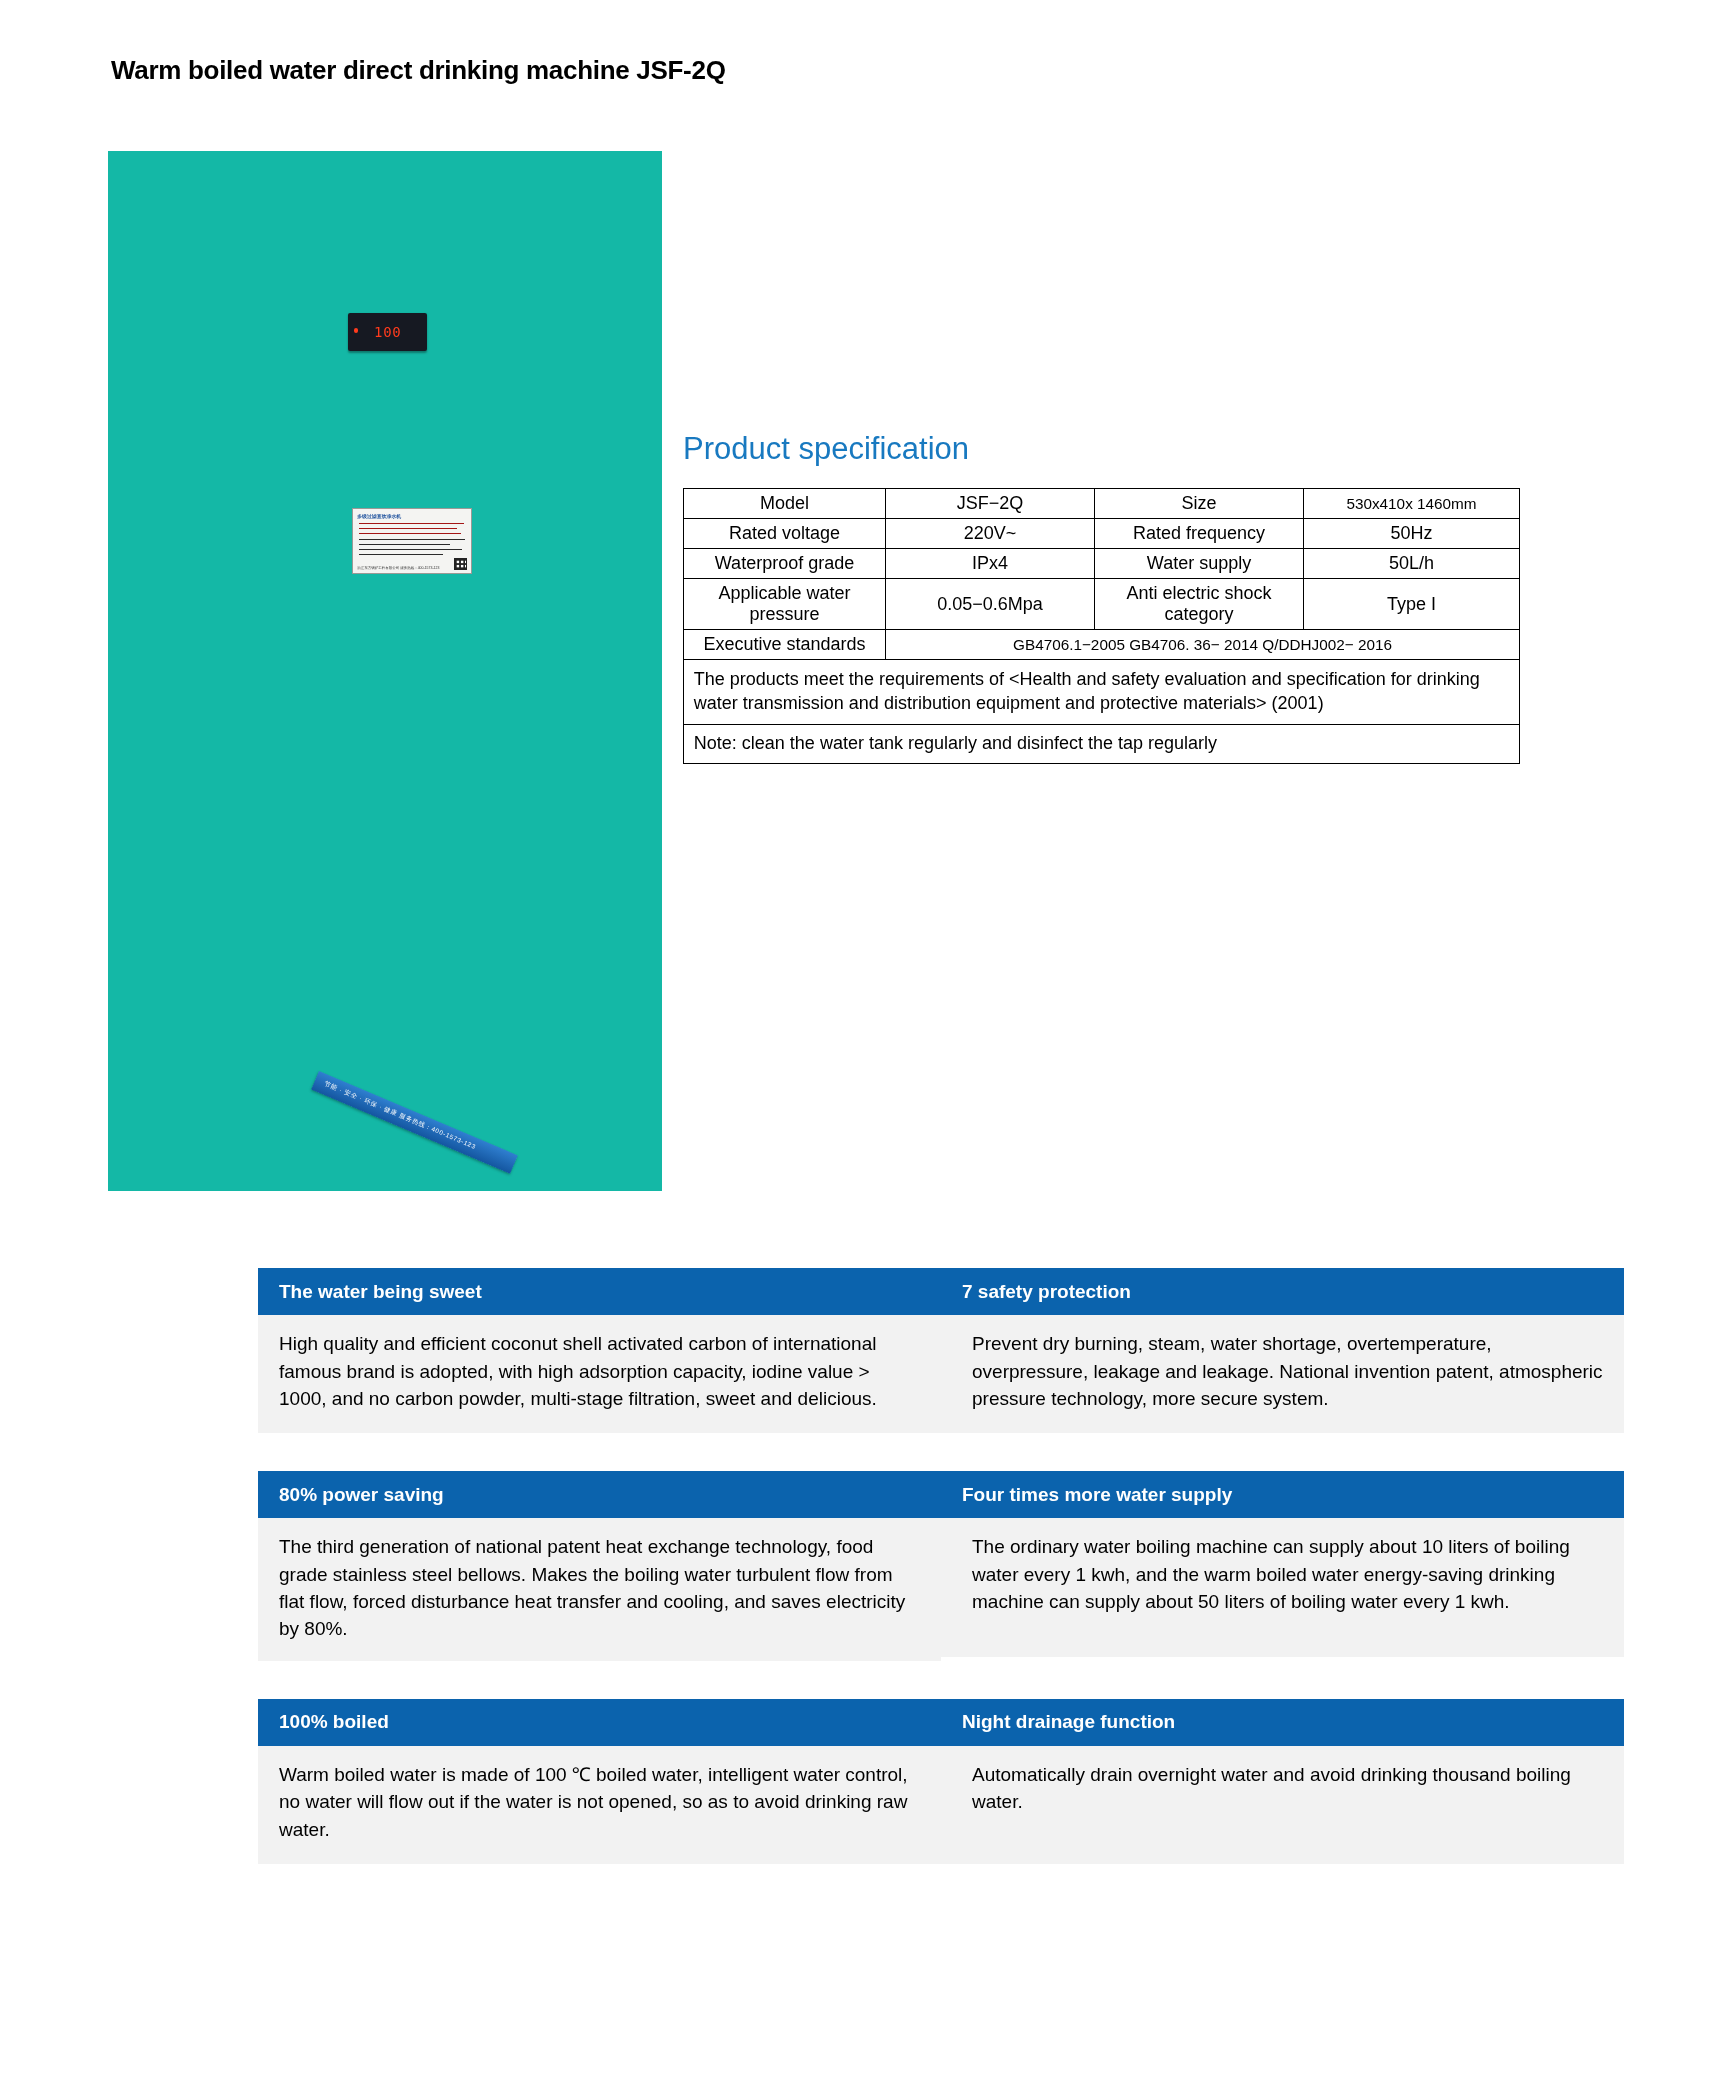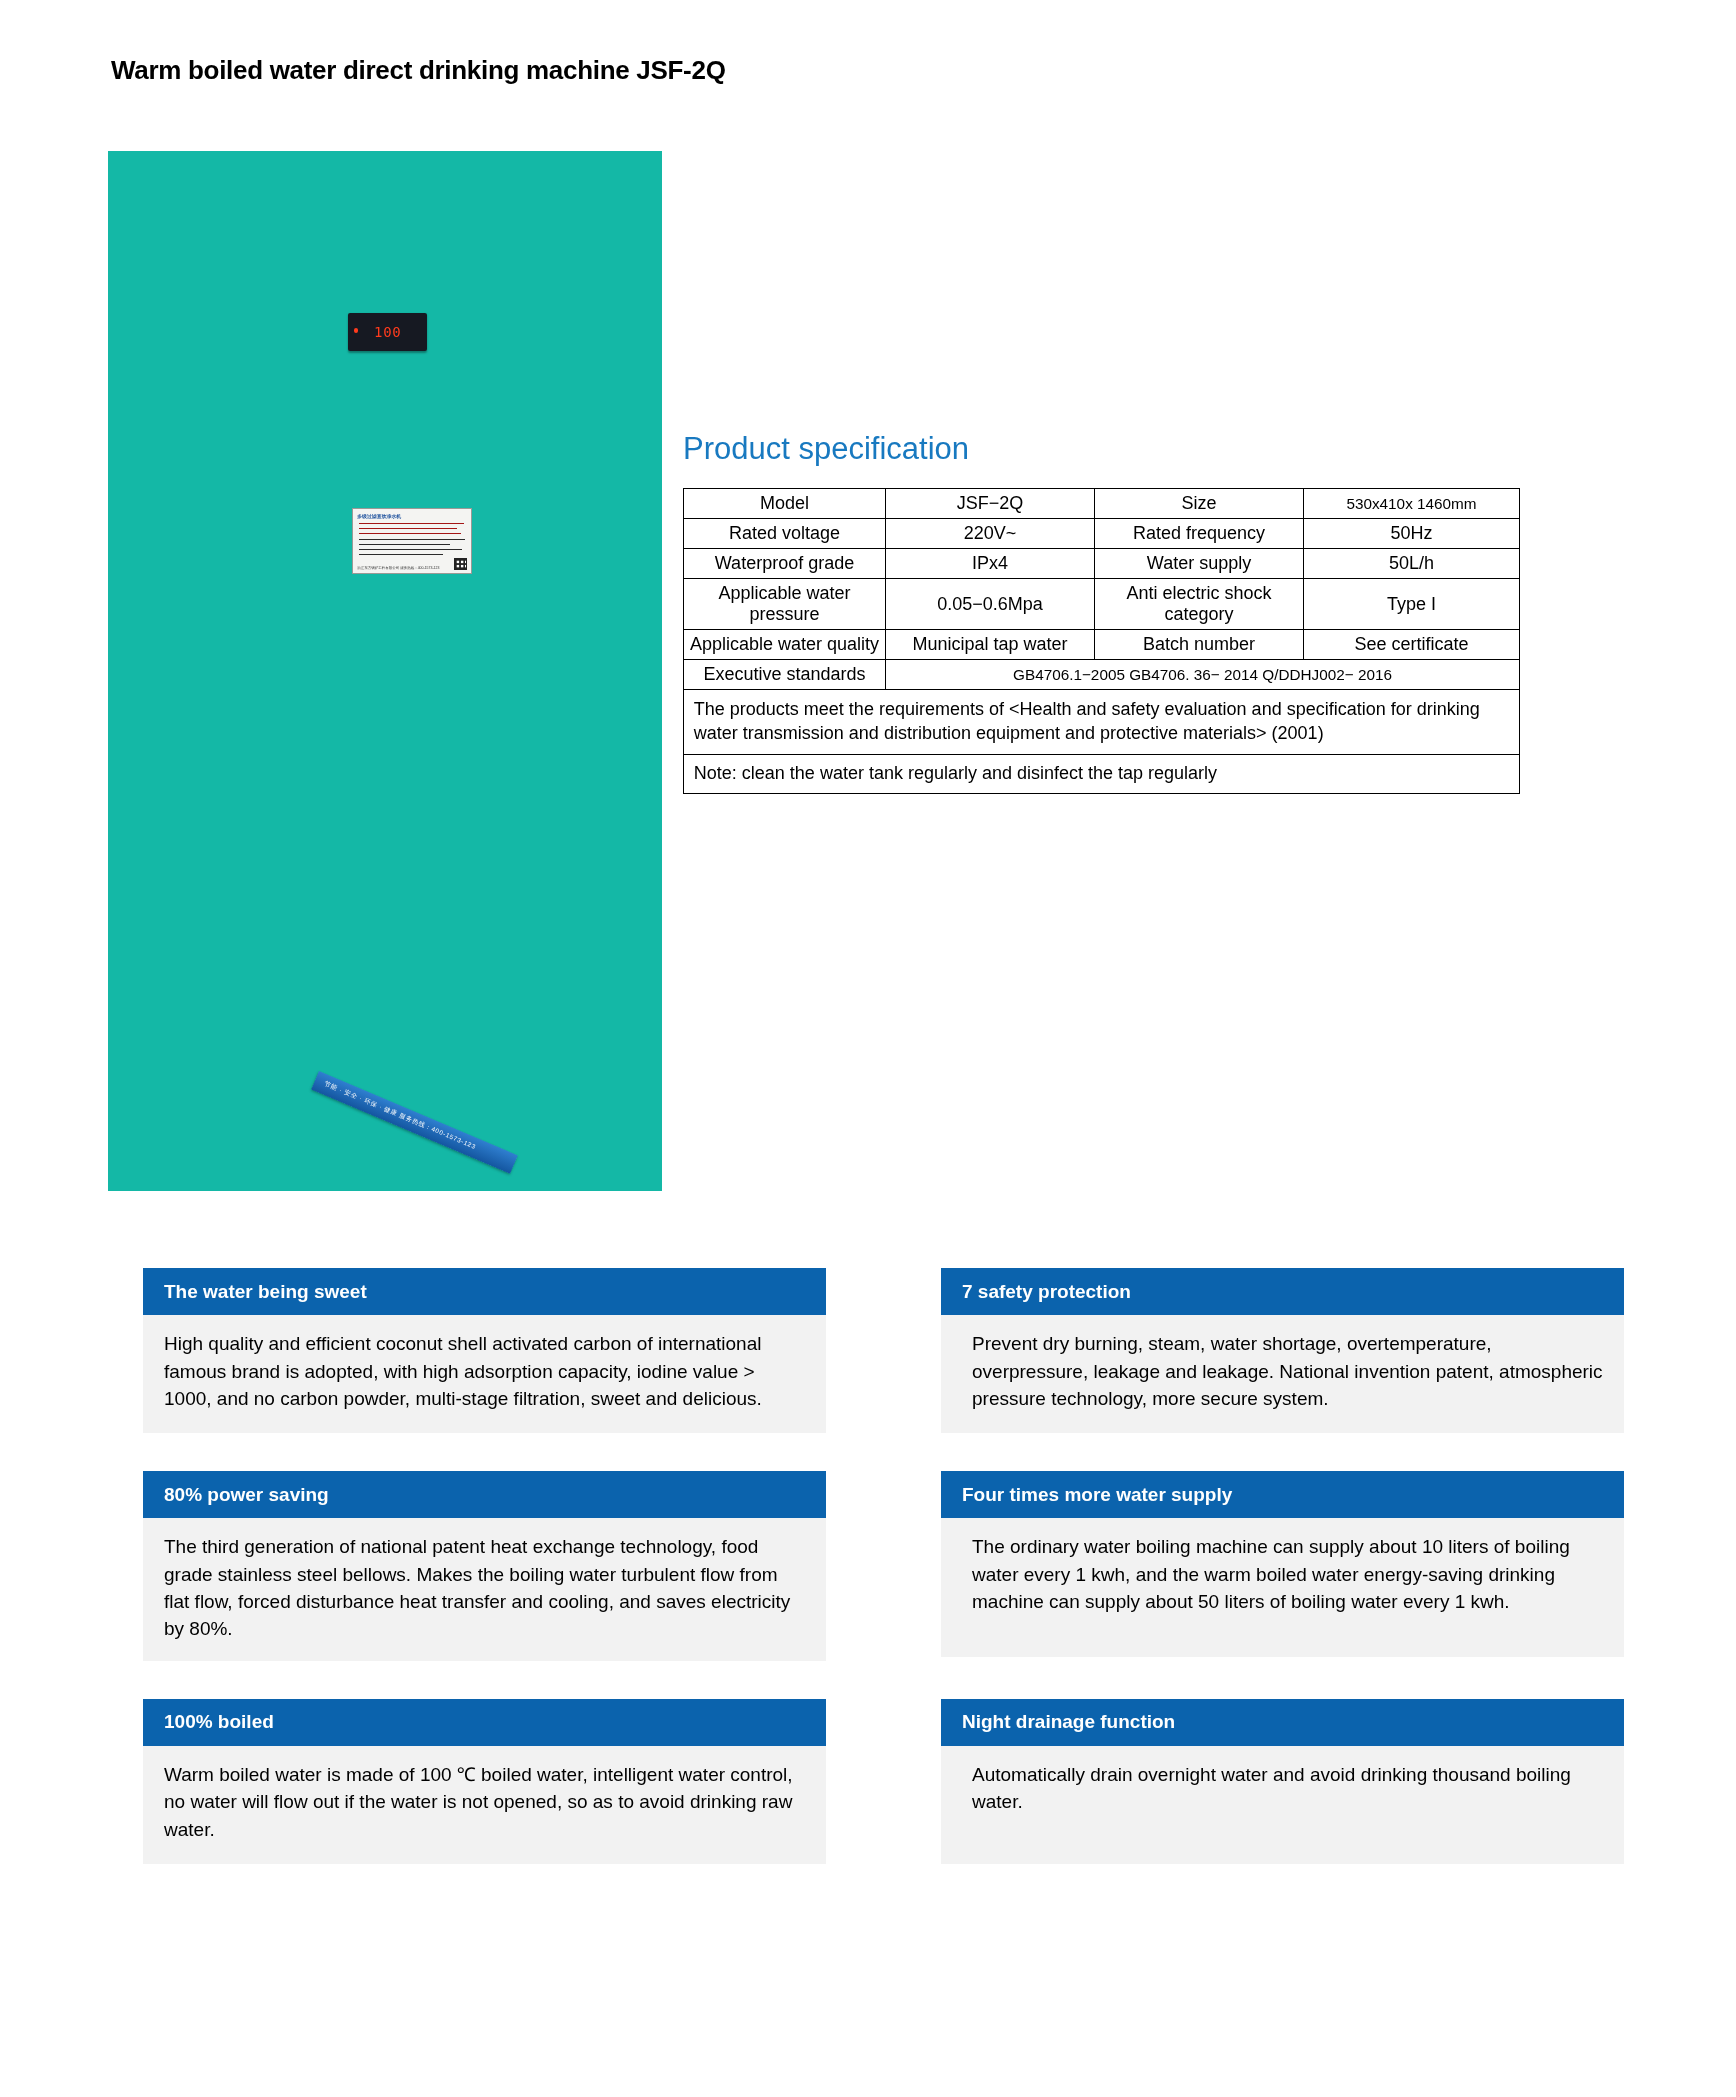--- a/index.html
+++ b/index.html
@@ -193,21 +193,21 @@
 
   
   .features {
     position: absolute;
     left: 143px;
     top: 1268px;
     width: 1481px;
   }
   .feature-row {
     display: flex;
-    justify-content: space-between;
+    justify-content: flex-end;
     margin-bottom: 38px;
   }
   .feature-card {
     width: 683px;
   }
   .feature-head {
     background: #0b63ad;
     color: #ffffff;
     font-size: 19px;
     font-weight: bold;
@@ -285,26 +285,20 @@
         <td>Water supply</td>
         <td>50L/h</td>
       </tr>
       <tr>
         <td>Applicable water pressure</td>
         <td>0.05−0.6Mpa</td>
         <td>Anti electric shock category</td>
         <td>Type I</td>
       </tr>
       <tr>
-        <td>Applicable water quality</td>
-        <td>Municipal tap water</td>
-        <td>Batch number</td>
-        <td>See certificate</td>
-      </tr>
-      <tr>
         <td>Executive standards</td>
         <td class="small" colspan="3">GB4706.1−2005 GB4706. 36− 2014 Q/DDHJ002− 2016</td>
       </tr>
       <tr>
         <td class="compliance" colspan="4">The products meet the requirements of &lt;Health and safety evaluation and specification for drinking water transmission and distribution equipment and protective materials&gt; (2001)</td>
       </tr>
       <tr>
         <td class="note" colspan="4">Note: clean the water tank regularly and disinfect the tap regularly</td>
       </tr>
     </tbody>

